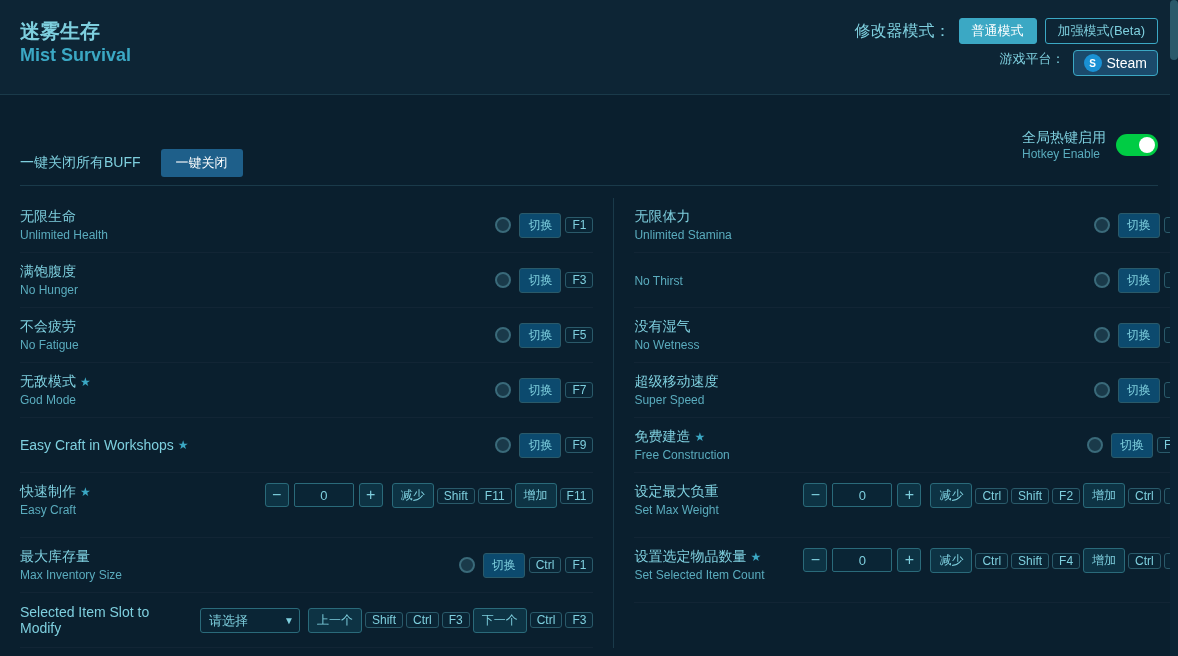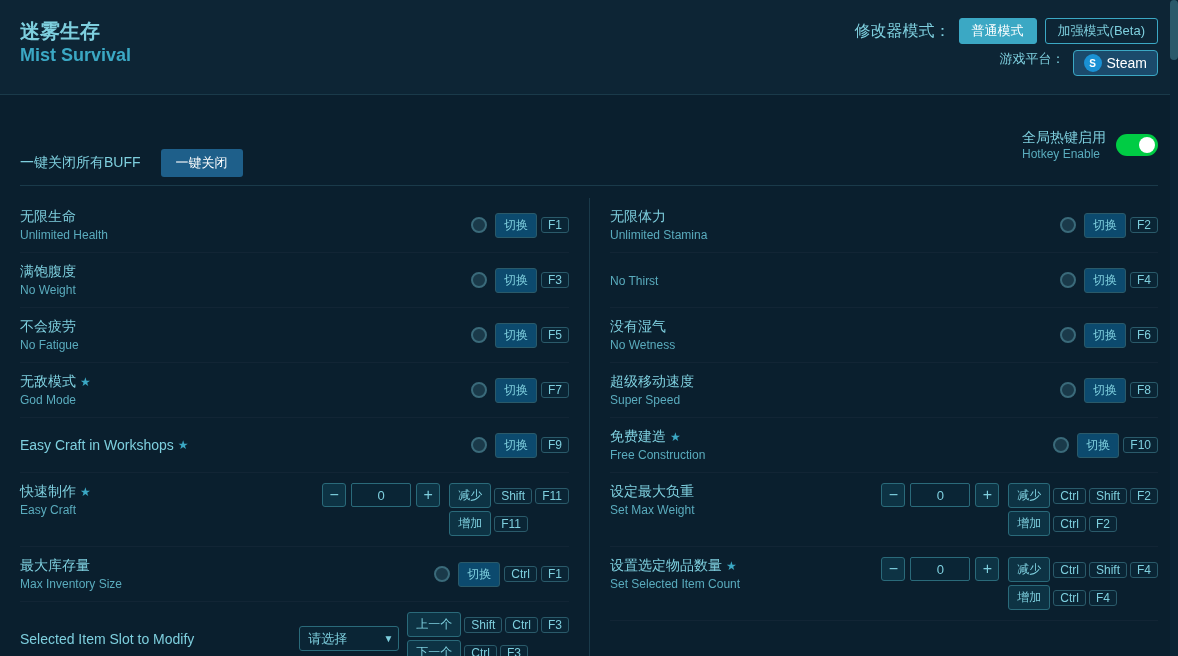--- a/index.html
+++ b/index.html
@@ -248,21 +248,21 @@
       border: 1px solid #2a6a7a;
       color: #7ecfde;
       width: 60px;
       height: 24px;
       text-align: center;
       font-size: 13px;
       border-radius: 2px;
     }
     .multi-keys {
       display: flex;
-      flex-direction: column;
+      flex-direction: row;
       gap: 3px;
     }
     .key-row {
       display: flex;
       align-items: center;
       gap: 3px;
     }
     
     .slot-row {
       display: flex;
@@ -372,21 +372,21 @@
         <div class="toggle-circle"></div>
         <div class="cheat-controls">
           <button class="key-btn toggle-key">切换</button>
           <button class="key-btn f-key">F1</button>
         </div>
       </div>
 
       <div class="cheat-row">
         <div class="cheat-info">
           <div class="cheat-name-cn">满饱腹度</div>
-          <div class="cheat-name-en">No Weight</div>
+          <div class="cheat-name-en">No Hunger</div>
         </div>
         <div class="toggle-circle"></div>
         <div class="cheat-controls">
           <button class="key-btn toggle-key">切换</button>
           <button class="key-btn f-key">F3</button>
         </div>
       </div>
 
       <div class="cheat-row">
         <div class="cheat-info">

